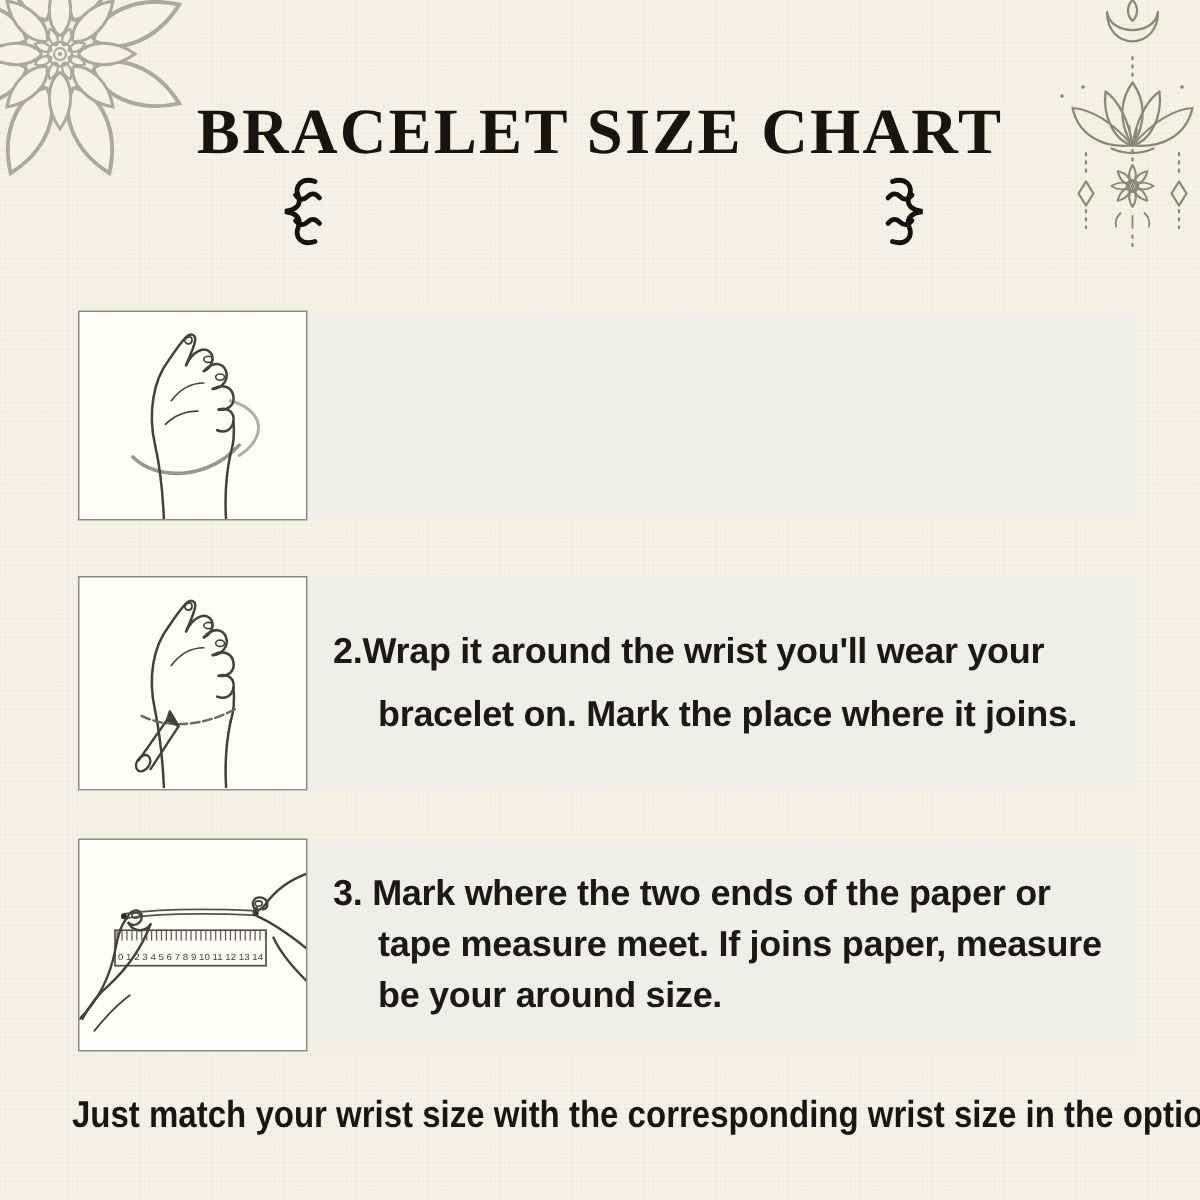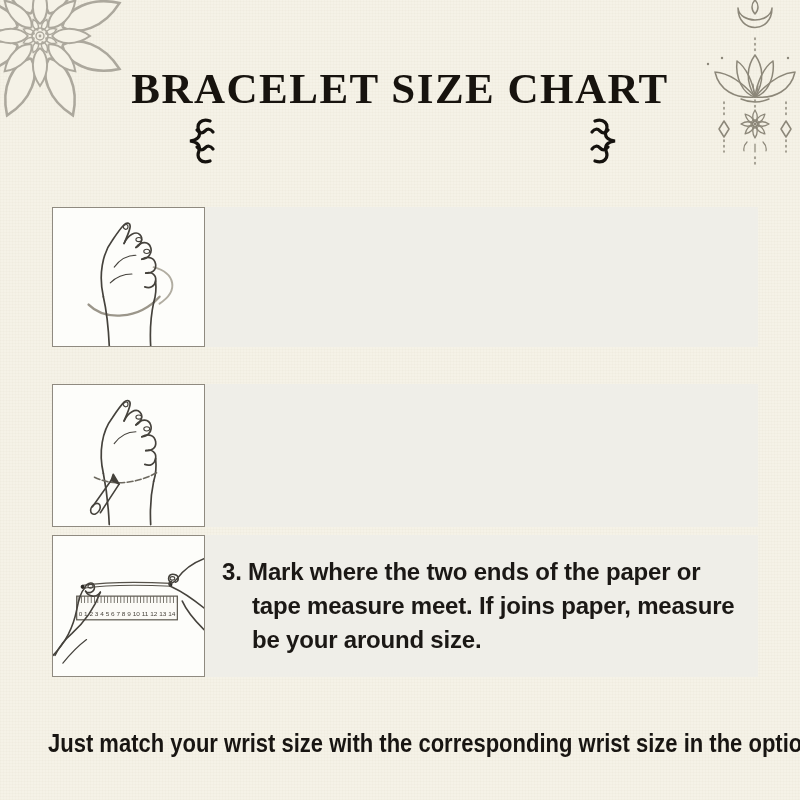--- a/index.html
+++ b/index.html
@@ -28,21 +28,21 @@
   .badge-label{
     font-family:"Liberation Serif", serif;font-weight:700;font-size:24px;
     color:#f7f4ec;letter-spacing:0.5px;white-space:nowrap;
   }
   .flourish{position:absolute;top:0;width:34px;height:48px;}
   .flourish.left{left:182px;transform:scaleX(-1);}
   .flourish.right{left:589px;}
   .step-row{position:absolute;left:52px;width:706px;background:#efeee8;}
   .step-row.r1{top:207px;height:140px;}
   .step-row.r2{top:384px;height:143px;}
-  .step-row.r3{top:535px;height:142px;}
+  .step-row.r3{top:559px;height:142px;}
   .illus-box{
     position:absolute;left:0;top:0;bottom:0;width:151px;
     background:#fdfdfa;border:1px solid #8f8a80;box-sizing:content-box;
   }
   .illus-box svg{position:absolute;left:0;top:0;width:100%;height:100%;}
   .step-text{
     position:absolute;left:170px;right:6px;top:50%;transform:translateY(-50%);
     font-size:24px;font-weight:600;letter-spacing:-0.2px;color:#1b1815;
   }
   .r1 .step-text,.r2 .step-text{line-height:42px;}
@@ -204,20 +204,24 @@
         </g>
         <path d="M42,92 C60,101 84,99 106,87" stroke="#6d695f" stroke-width="1.6" fill="none" stroke-linecap="round" stroke-dasharray="6 2.5"></path>
         <g fill="none" stroke="#45423c" stroke-width="1.6" stroke-linecap="round" stroke-linejoin="round">
           <path d="M59,95 L61,89 L67,99 Z" fill="#45423c"></path>
           <path d="M59,95 L40,122"></path>
           <path d="M67,99 L48,128"></path>
           <ellipse cx="43" cy="124" rx="6" ry="4.2" transform="rotate(-55 43 124)"></ellipse>
         </g>
       </svg>
     </div>
+    <div class="step-text">
+      <div class="step-line">2.Wrap it around the wrist you'll wear your</div>
+      <div class="step-line">bracelet on. Mark the place where it joins.</div>
+    </div>
   </div>
 
   <div class="step-row r3">
     <div class="illus-box">
       <svg viewBox="0 0 153 140" aria-hidden="true">
 
         <rect x="24" y="60" width="102" height="24" fill="#fbfaf6" stroke="#5a564d" stroke-width="1.2"></rect>
         <line x1="25" y1="63.5" x2="125" y2="63.5" stroke="#5a564d" stroke-width="7" stroke-dasharray="0.8 2.53"></line>
         <text x="26" y="80" textLength="98" lengthAdjust="spacingAndGlyphs" font-size="6" fill="#4a463e" font-family="Liberation Sans, sans-serif">0 1 2 3 4 5 6 7 8 9 10 11 12 13 14</text>
 

